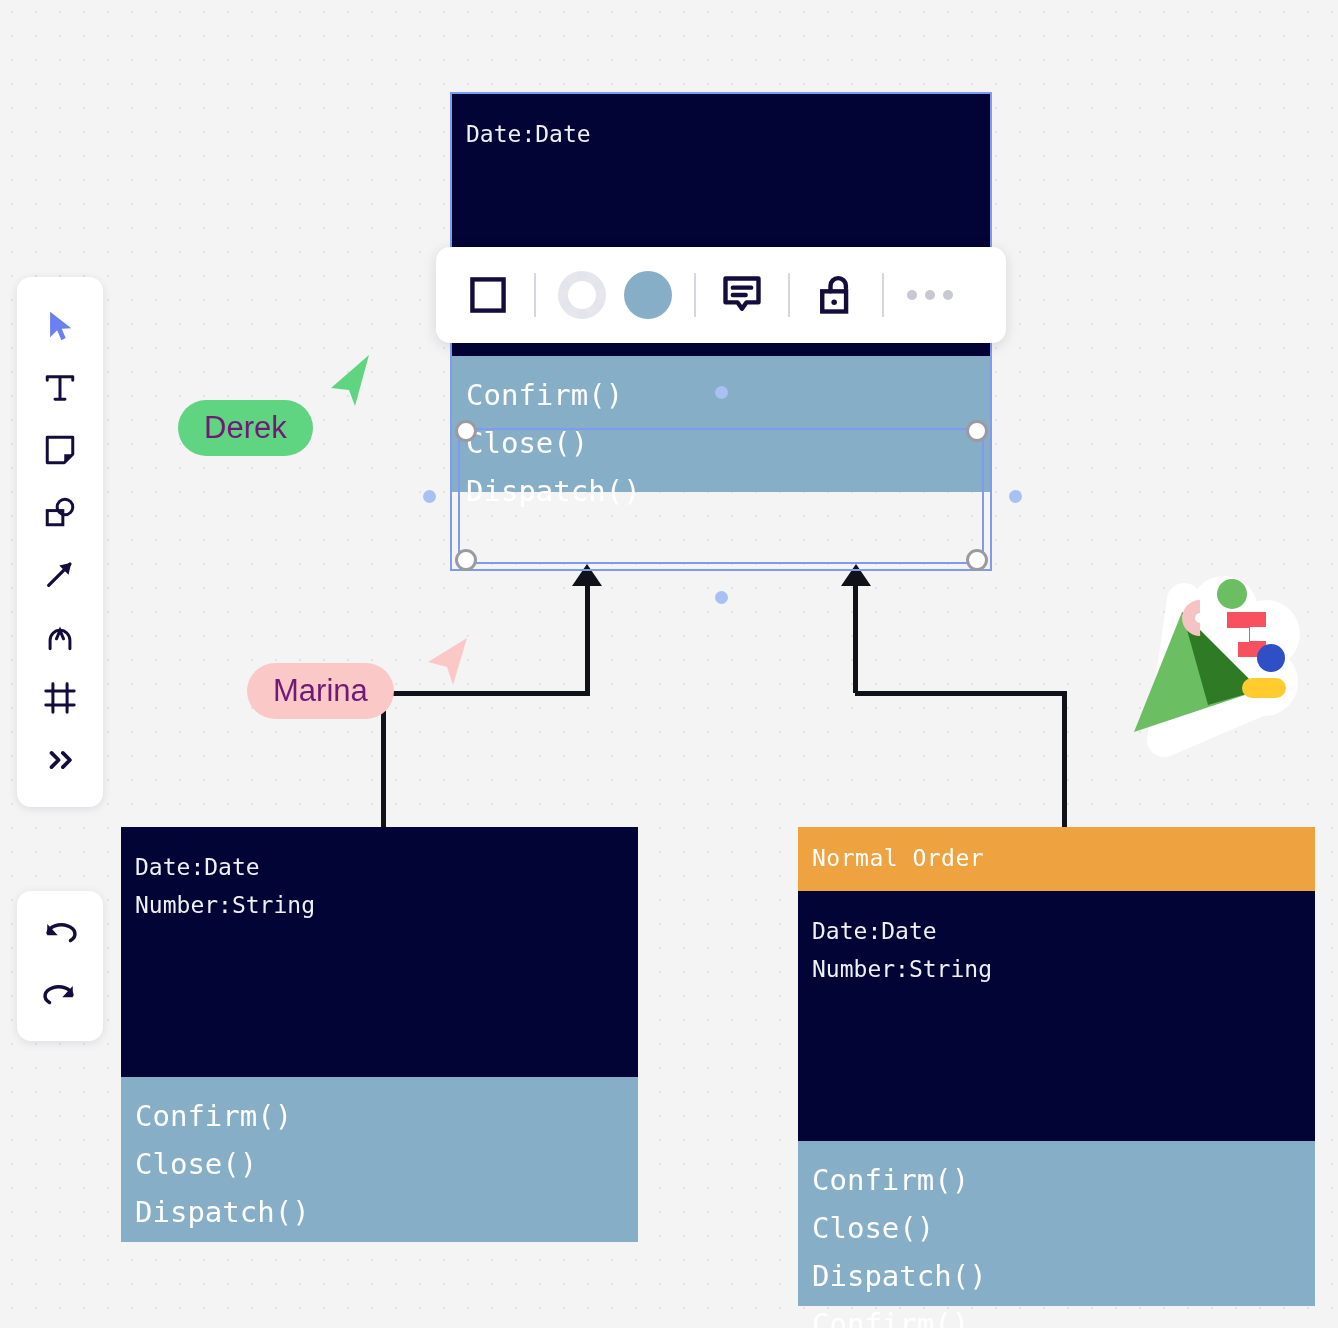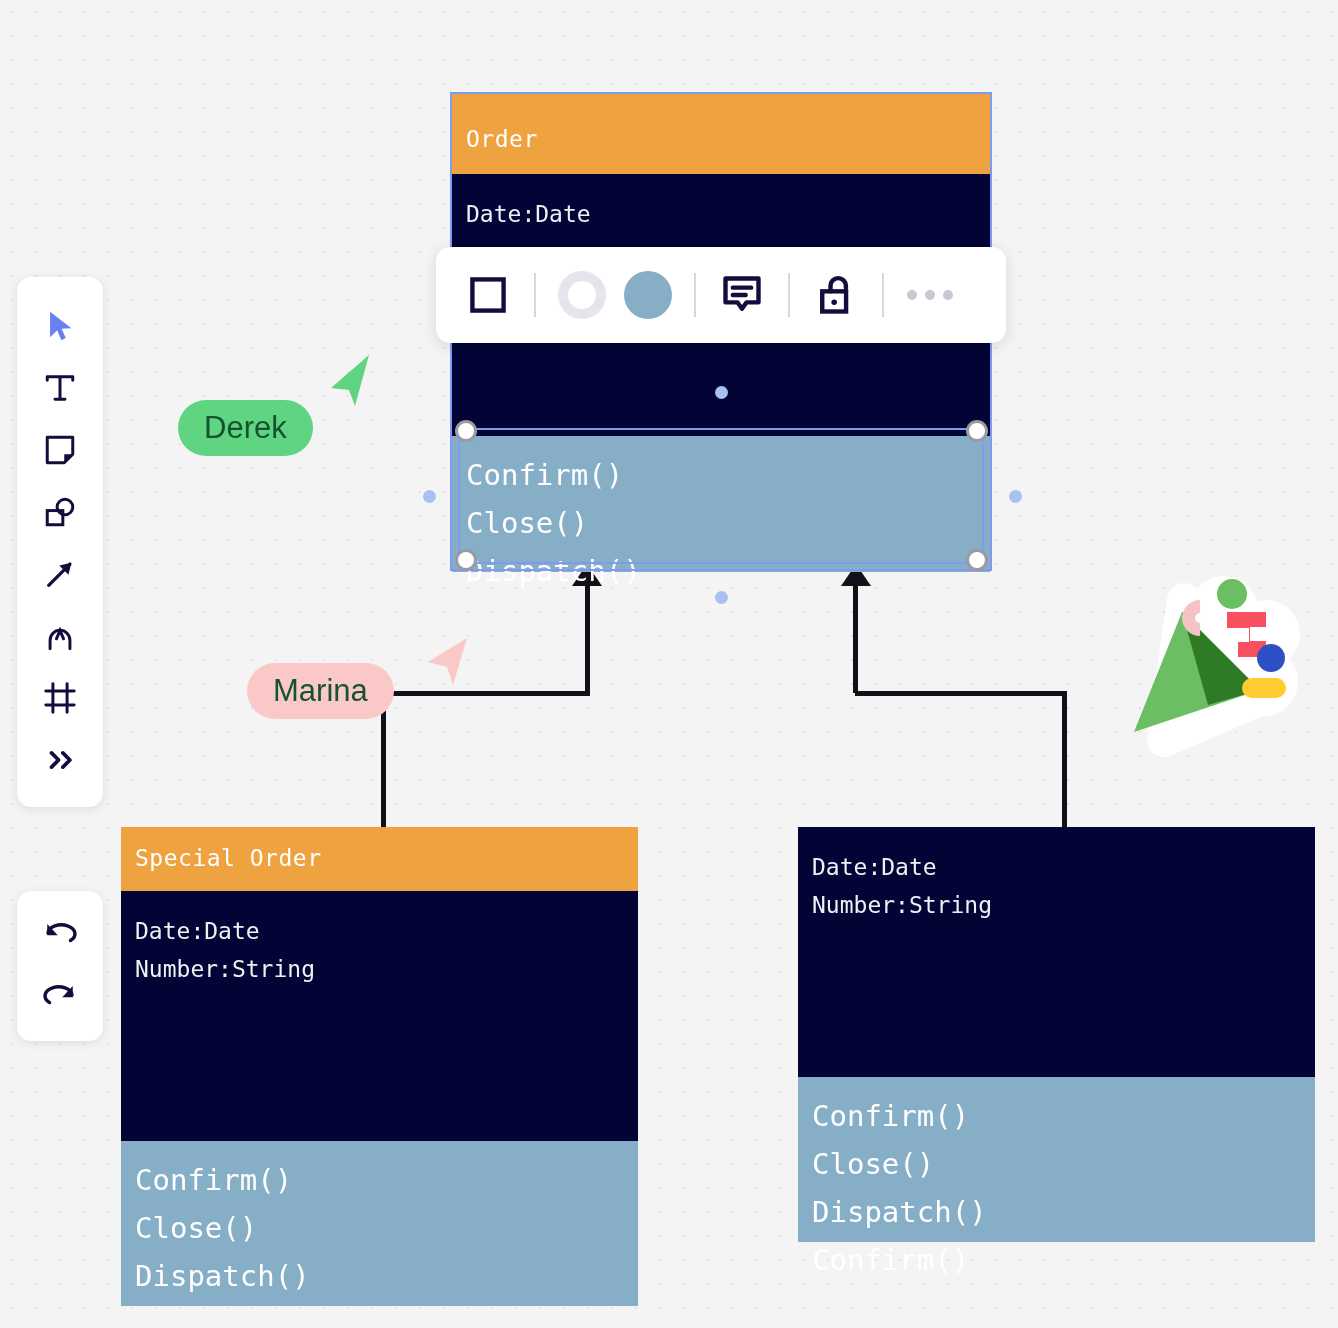--- a/index.html
+++ b/index.html
@@ -161,21 +161,21 @@
     width: 48px; height: 48px; border-radius: 50%;
     background: #86aec7;
   }
   .dots3 { display: flex; gap: 8px; }
   .dots3 i { width: 10px; height: 10px; border-radius: 50%; background: #c8c8d2; display: block; }
 
   
   .cursor-wrap { position: absolute; }
   .cursor-label {
     position: absolute;
-    color: #14532d;
+    color: #701a75;
     font-size: 31px;
     font-family: "Liberation Sans", sans-serif;
     padding: 10px 26px;
     border-radius: 40px;
     white-space: nowrap;
   }
   #cursor-derek .cursor-label { background: #5fd481; left: 0; top: 42px; }
   #cursor-marina .cursor-label { background: #fbc8c8; left: 0; top: 26px; }
 
   
@@ -194,43 +194,42 @@
   <div class="conn conn-h" style="left:381px; top:691px; width:209px; height:5px;"></div>
   <div class="conn conn-v" style="left:585px; top:578px; width:5px; height:115px;"></div>
   <div class="arrow-head" style="left:572px; top:564px;"></div>
 
   <div class="conn conn-v" style="left:1062px; top:693px; width:5px; height:134px;"></div>
   <div class="conn conn-h" style="left:855px; top:691px; width:212px; height:5px;"></div>
   <div class="conn conn-v" style="left:853px; top:578px; width:5px; height:115px;"></div>
   <div class="arrow-head" style="left:841px; top:564px;"></div>
 
   <div class="uml-box" id="box-order">
-    <div class="uml-title">Order</div>
     <div class="uml-attrs">Date:Date</div>
     <div class="uml-methods"><span>Confirm()</span><br><span>Close()</span><br><span>Dispatch()</span></div>
   </div>
 
   <div class="sel-frame"></div>
   <div class="sel-inner"></div>
   <div class="anchor-dot" style="left:715px; top:386px;"></div>
   <div class="anchor-dot" style="left:423px; top:490px;"></div>
   <div class="anchor-dot" style="left:1009px; top:490px;"></div>
   <div class="anchor-dot" style="left:715px; top:591px;"></div>
   <div class="handle" style="left:455px; top:420px;"></div>
   <div class="handle" style="left:966px; top:420px;"></div>
   <div class="handle" style="left:455px; top:549px;"></div>
   <div class="handle" style="left:966px; top:549px;"></div>
 
   <div class="uml-box" id="box-special">
-    <div class="uml-title">Special Order</div>
     <div class="uml-attrs"><span>Date:Date</span><br><span>Number:String</span></div>
     <div class="uml-methods"><span>Confirm()</span><br><span>Close()</span><br><span>Dispatch()</span></div>
   </div>
 
   <div class="uml-box" id="box-normal">
+    <div class="uml-title">Normal Order</div>
     <div class="uml-attrs"><span>Date:Date</span><br><span>Number:String</span></div>
     <div class="uml-methods"><span>Confirm()</span><br><span>Close()</span><br><span>Dispatch()</span><br><span>Confirm()</span></div>
   </div>
 
   <div class="cursor-wrap" id="cursor-derek" style="left:178px; top:358px;">
     <svg width="60" height="60" viewBox="0 0 60 60" style="position:absolute; left:143px; top:-6px;">
       <path d="M48 3 L10 36 L28 38 L34 54 Z" fill="#5fd481"></path>
     </svg>
     <div class="cursor-label">Derek</div>
   </div>

